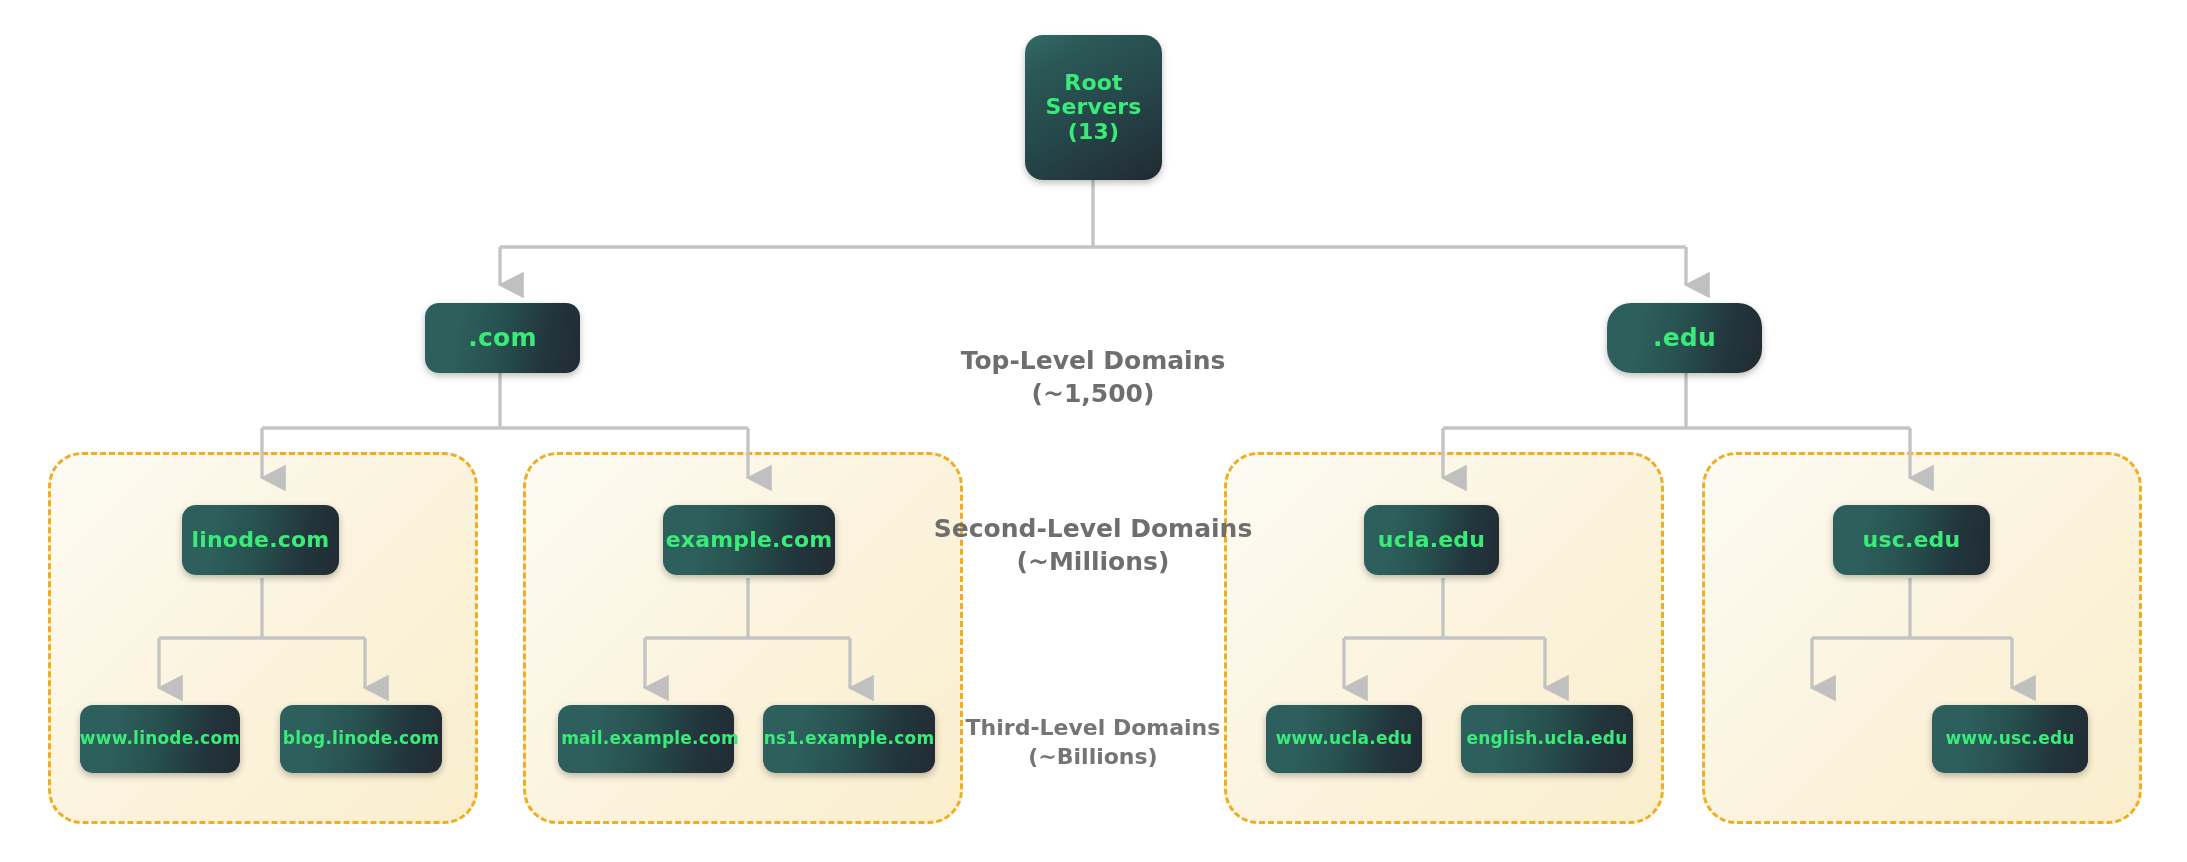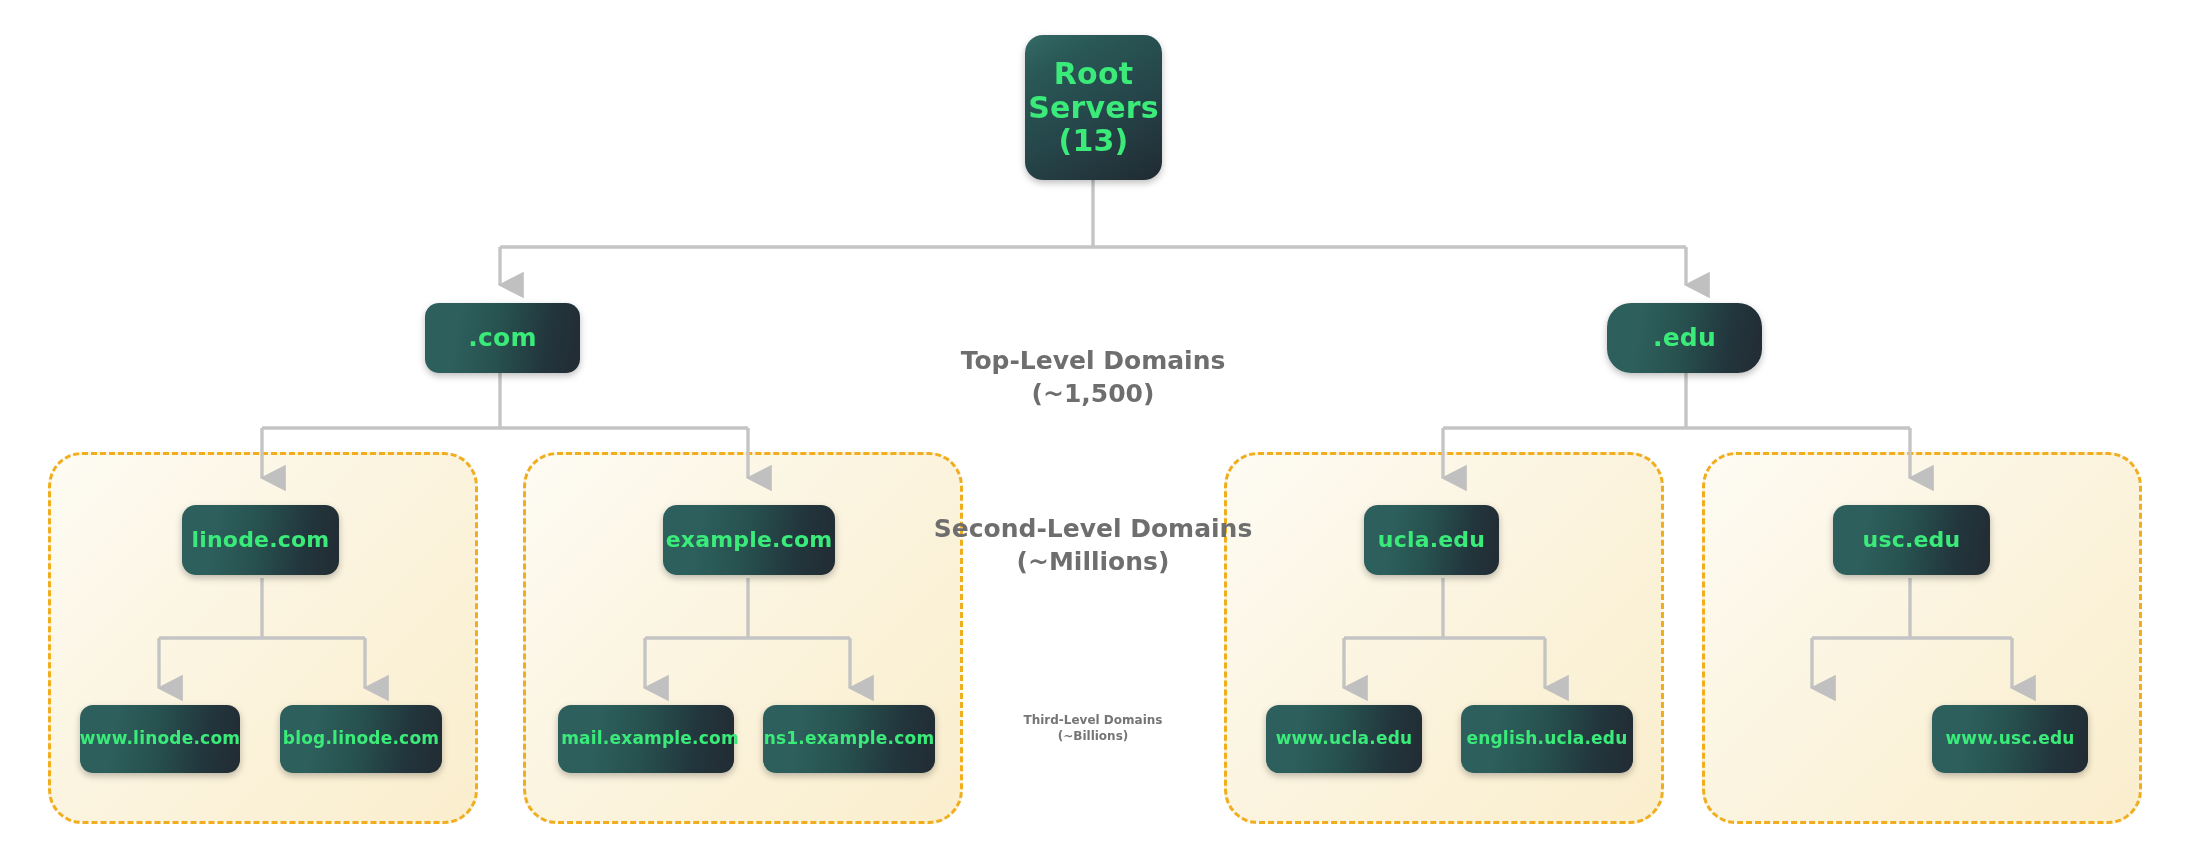--- a/index.html
+++ b/index.html
@@ -48,21 +48,21 @@
     border-radius: 14px;
     color: #3aeb79;
     font-weight: bold;
     letter-spacing: .2px;
     background: linear-gradient(100deg, #2c5f5d 0%, #2d5f5c 22%, #27514f 48%, #22353c 78%, #222b33 100%);
     box-shadow: 0 3px 7px rgba(0,0,0,0.26);
     line-height: 1.12;
   }
   .node.root {
     border-radius: 18px;
-    font-size: 30px;
+    font-size: 22px;
     background: linear-gradient(150deg, #2f6461 0%, #2a5а58 18%, #26474b 52%, #222c34 100%);
     background: linear-gradient(150deg, #336a66 0%, #2a5856 20%, #25464a 55%, #212a32 100%);
   }
   .node.tld {
     font-size: 25px;
   }
   .node.sld {
     font-size: 22px;
   }
   .node.leaf {
@@ -73,21 +73,21 @@
   
   .tier-label {
     position: absolute;
     text-align: center;
     color: #6e6e6e;
     font-weight: bold;
     line-height: 1.32;
     white-space: pre-line;
   }
   .tier-label.big { font-size: 25px; }
-  .tier-label.small { font-size: 12px; color: #757575; }
+  .tier-label.small { font-size: 22px; color: #757575; }
 </style>
 </head>
 <body>
 
 <div id="canvas">
 
   <div class="zone" style="left:48px; top:452px; width:430px; height:372px;"></div>
   <div class="zone" style="left:523px; top:452px; width:440px; height:372px;"></div>
   <div class="zone" style="left:1224px; top:452px; width:440px; height:372px;"></div>
   <div class="zone" style="left:1702px; top:452px; width:440px; height:372px;"></div>

